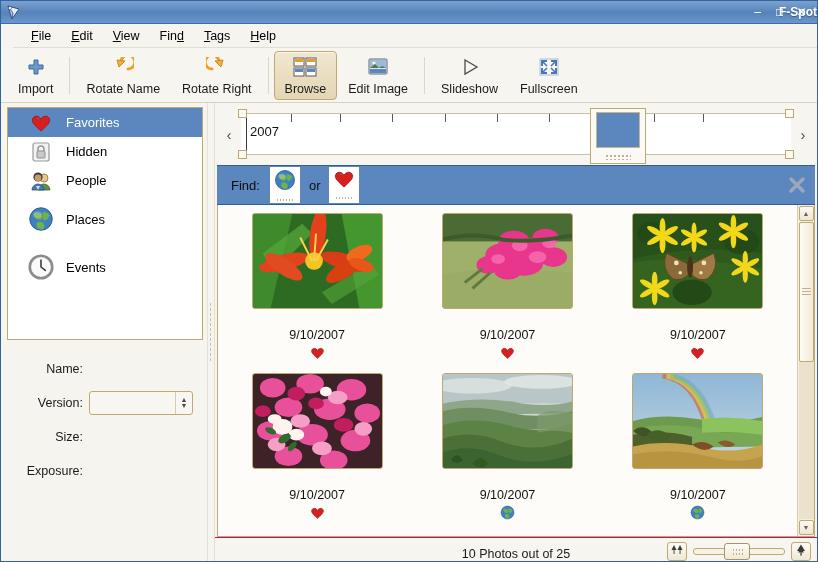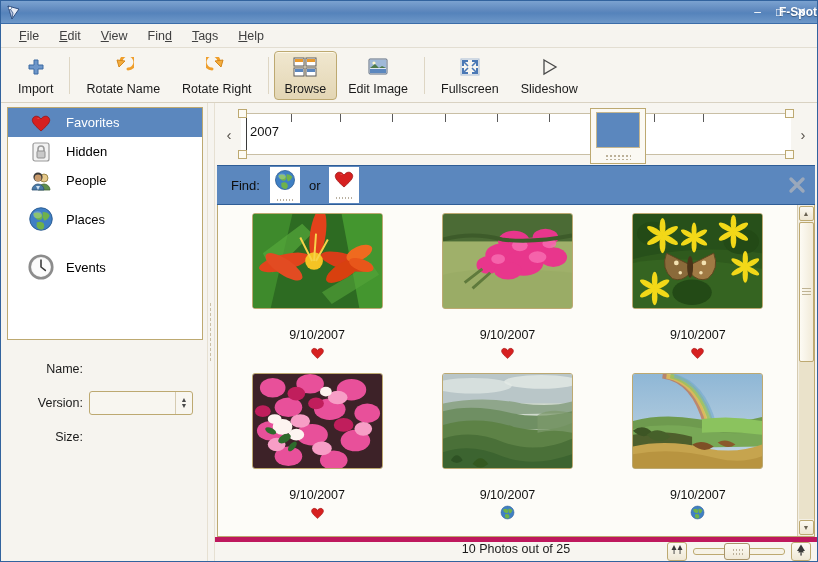--- a/index.html
+++ b/index.html
@@ -42,21 +42,21 @@
     cursor: pointer;
   }
 
   
   .menubar {
     height: 24px; flex: 0 0 24px;
     background: #f6f4ef;
     display: flex; align-items: center;
     padding-left: 8px;
     border-bottom: 1px solid #e3ded2;
-    font-size: 12.5px; color: #404040;
+    font-size: 12.5px; color: #000000; margin-left: 12px;
   }
   .menu-item { padding: 2px 10px; cursor: pointer; }
   .menu-item u { text-decoration: underline; }
 
   
   .toolbar {
     height: 55px; flex: 0 0 55px;
     background: #f7f5f0;
     display: flex; align-items: stretch;
     border-bottom: 1px solid #d9d2c2;
@@ -228,22 +228,22 @@
     display: flex; align-items: center; justify-content: center;
     cursor: pointer;
   }
   .sb-thumb .lines { width: 9px; height: 7px;
     background-image: linear-gradient(#bfb393 1px, transparent 1px);
     background-size: 9px 3px; }
 
   
   .statusbar {
     height: 24px; flex: 0 0 24px; background: #f7f5f0;
-    border-top: 5px solid #be185d;
-    display: flex; align-items: flex-start; padding: 0 6px;
+    border-top: 1px solid #be185d;
+    display: flex; align-items: flex-end; padding: 0 6px;
     position: relative;
   }
   .status-text {
     position: absolute; left: 0; right: 0; text-align: center;
     font-size: 12.5px; color: #1a1a1a; pointer-events: none;
   }
   .zoom-ctl { margin-left: auto; display: flex; align-items: center; gap: 6px; z-index: 2; }
   .zbtn {
     width: 20px; height: 19px; border: 1px solid #bda971; border-radius: 3px;
     background: linear-gradient(to bottom,#fdfbf4,#efe8d6);
@@ -358,38 +358,38 @@
         </svg>
       </div>
       <div class="tlabel">Edit Image</div>
     </div>
 
     <div class="tsep"></div>
 
     <div class="tbtn">
       <div class="ticon">
         <svg width="22" height="20" viewBox="0 0 22 20">
+          <path d="M6 3 L18 10 L6 17 Z" fill="none" stroke="#4a4a4a" stroke-width="1.3"></path>
+        </svg>
+      </div>
+      <div class="tlabel">Slideshow</div>
+    </div>
+
+    <div class="tbtn">
+      <div class="ticon">
+        <svg width="22" height="20" viewBox="0 0 22 20">
           <rect x="2" y="2" width="18" height="16" fill="none" stroke="#a9bdd6" stroke-width="1"></rect>
           <path d="M4 9 L4 4 L9 4" fill="none" stroke="#4a78b5" stroke-width="2"></path>
           <path d="M13 4 L18 4 L18 9" fill="none" stroke="#4a78b5" stroke-width="2"></path>
           <path d="M18 11 L18 16 L13 16" fill="none" stroke="#4a78b5" stroke-width="2"></path>
           <path d="M9 16 L4 16 L4 11" fill="none" stroke="#4a78b5" stroke-width="2"></path>
           <path d="M5 5 L9 9 M17 5 L13 9 M17 15 L13 11 M5 15 L9 11" stroke="#4a78b5" stroke-width="1.6"></path>
         </svg>
       </div>
       <div class="tlabel">Fullscreen</div>
-    </div>
-
-    <div class="tbtn">
-      <div class="ticon">
-        <svg width="22" height="20" viewBox="0 0 22 20">
-          <path d="M6 3 L18 10 L6 17 Z" fill="none" stroke="#4a4a4a" stroke-width="1.3"></path>
-        </svg>
-      </div>
-      <div class="tlabel">Slideshow</div>
     </div>
 
   </div>
 
   <div class="body">
 
     <div class="sidebar">
       <div class="tag-list">
 
         <div class="tag-row selected">
@@ -462,20 +462,24 @@
           <div class="lab">Version:</div>
           <div class="val">
             <div class="version-combo">
               <span style="flex:1 1 auto;padding-left:5px;font-size:12px;"></span>
               <span class="arrows">▲<br>▼</span>
             </div>
           </div>
         </div>
         <div class="meta-row">
           <div class="lab">Size:</div>
+          <div class="val"></div>
+        </div>
+        <div class="meta-row">
+          <div class="lab">Exposure:</div>
           <div class="val"></div>
         </div>
       </div>
     </div>
 
     <div class="splitter">
       <div class="dots"></div>
     </div>
 
     <div class="right">

